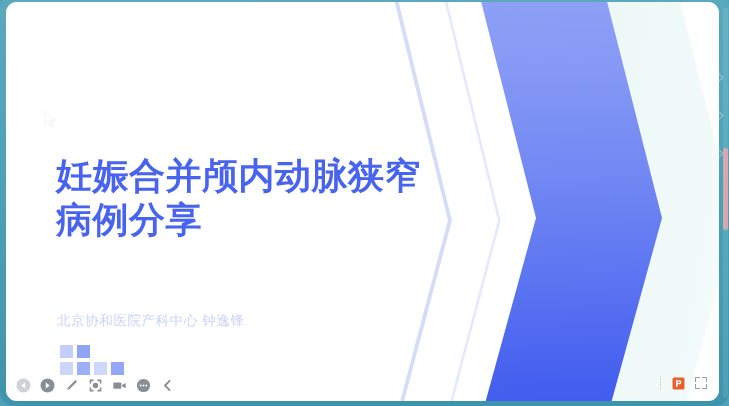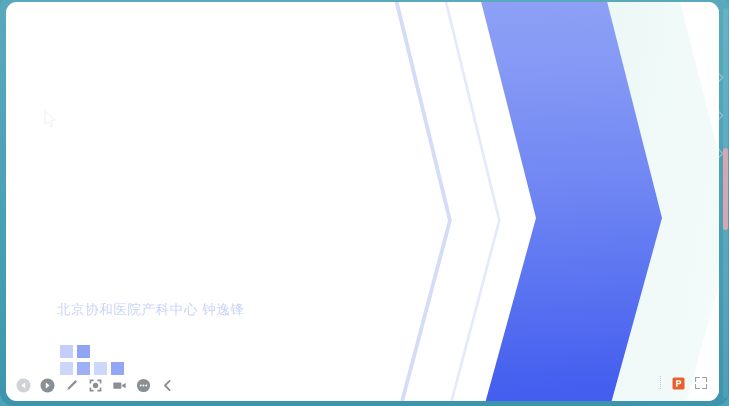--- a/index.html
+++ b/index.html
@@ -114,21 +114,21 @@
     font-size: 36px;
     font-weight: 700;
     line-height: 44px;
     color: #4763ef;
     letter-spacing: .5px;
     white-space: nowrap;
   }
   #subtitle {
     position: absolute;
     left: 51px;
-    top: 299px;
+    top: 310px;
     font-size: 13.5px;
     color: #c9d3f8;
     letter-spacing: .6px;
     white-space: nowrap;
     font-weight: 400;
   }
 
   
   #squares {
     position: absolute;
@@ -235,20 +235,24 @@
   <div id="scroll-thumb"></div>
 
   <div id="slide">
 
     <div class="mint-haze"></div>
     <div class="band-outline"></div>
     <div class="band-outline2"></div>
     <div class="band-mint"></div>
     <div class="band-blue"></div>
 
+    <div id="title-block">
+      <div class="title-line">妊娠合并颅内动脉狭窄</div>
+      <div class="title-line">病例分享</div>
+    </div>
 
     <div id="subtitle">北京协和医院产科中心  钟逸锋</div>
 
     <div id="squares">
         <div class="sq" style="left: 0px; top: 0px; background: rgb(195, 207, 250);"></div>
         <div class="sq" style="left: 17px; top: 0px; background: rgb(143, 164, 245);"></div>
         <div class="sq" style="left: 0px; top: 17px; background: rgb(204, 214, 251);"></div>
         <div class="sq" style="left: 17px; top: 17px; background: rgb(157, 176, 247);"></div>
         <div class="sq" style="left: 34px; top: 17px; background: rgb(205, 215, 251);"></div>
         <div class="sq" style="left: 51px; top: 17px; background: rgb(147, 167, 246);"></div>

